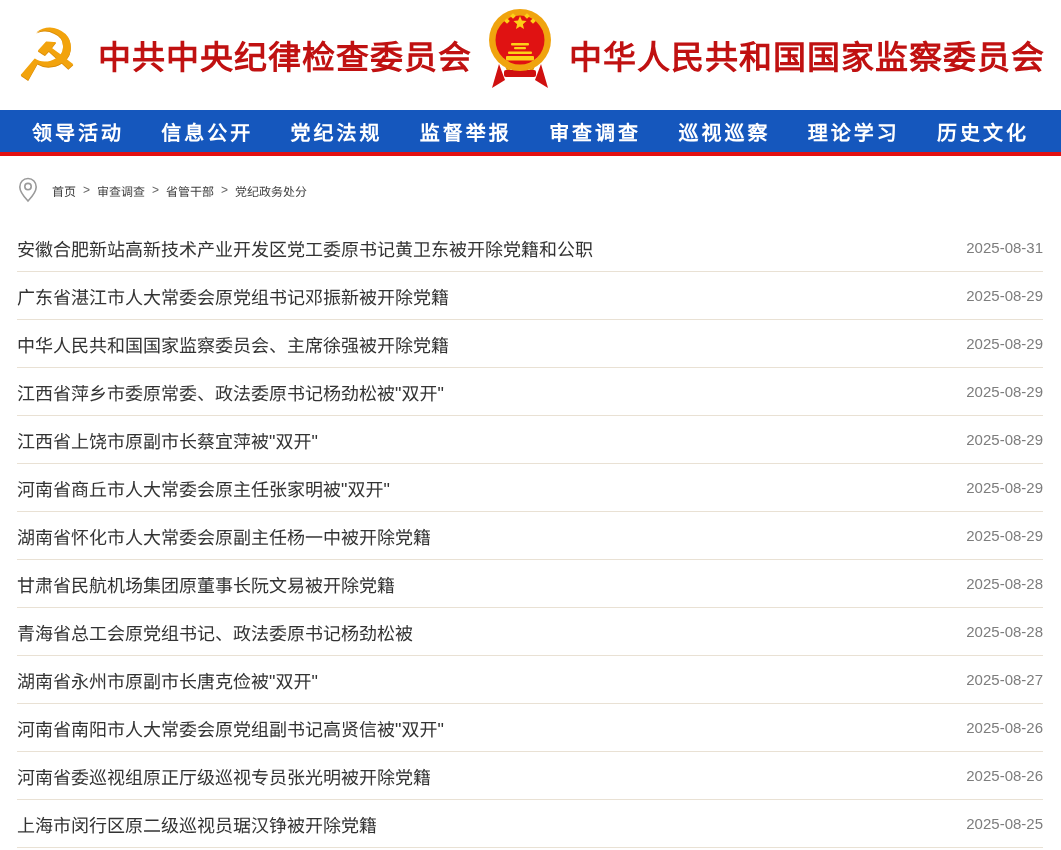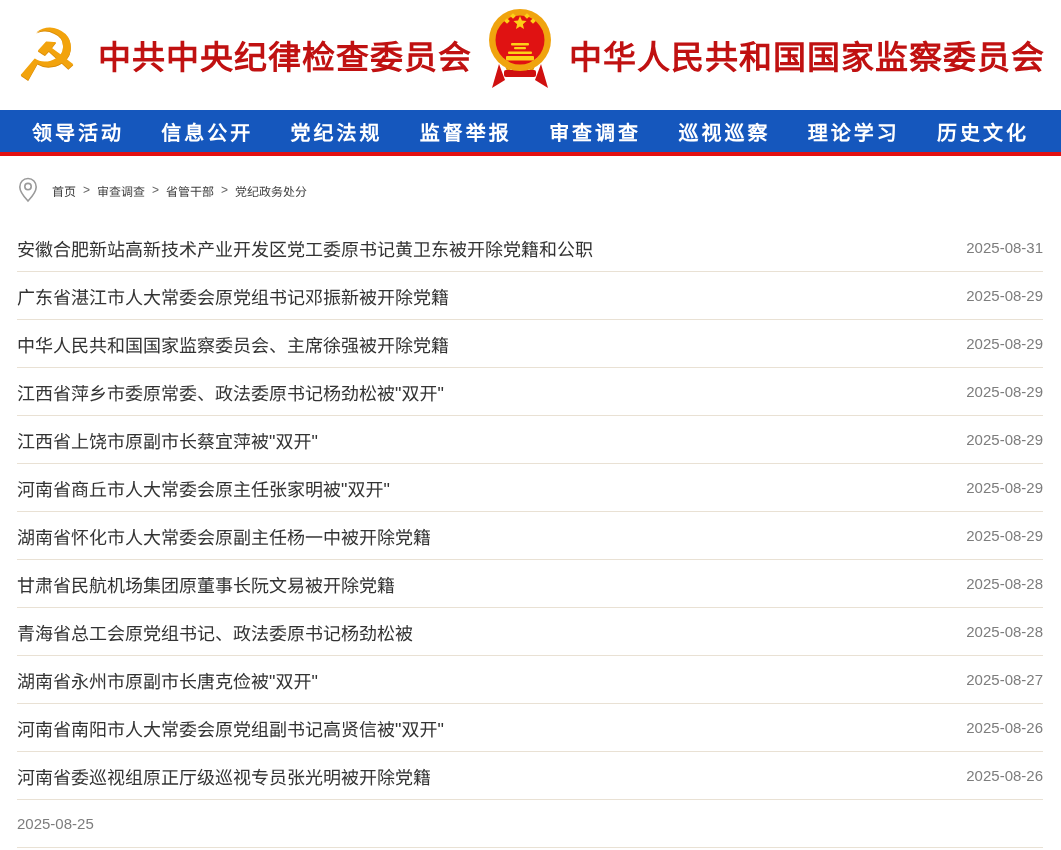--- a/index.html
+++ b/index.html
@@ -166,15 +166,16 @@
     <a href="#" class="news-title">河南省南阳市人大常委会原党组副书记高贤信被"双开"</a>
     <span class="news-date">2025-08-26</span>
   </div>
 
   <div class="news-row">
     <a href="#" class="news-title">河南省委巡视组原正厅级巡视专员张光明被开除党籍</a>
     <span class="news-date">2025-08-26</span>
   </div>
 
   <div class="news-row">
+    <a href="#" class="news-title">上海市闵行区原二级巡视员琚汉铮被开除党籍</a>
     <span class="news-date">2025-08-25</span>
   </div>
 </main>
 
 </body></html>

